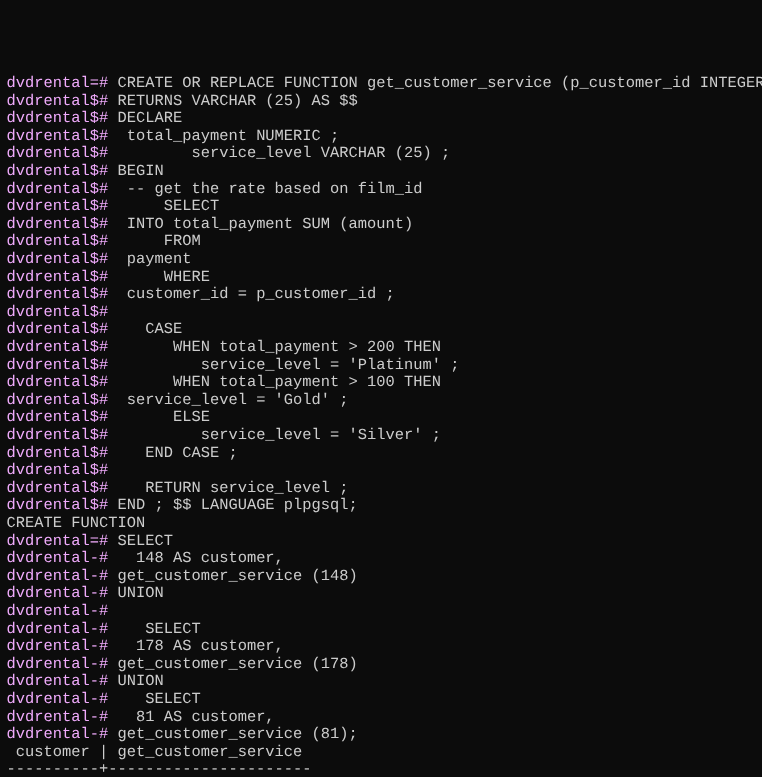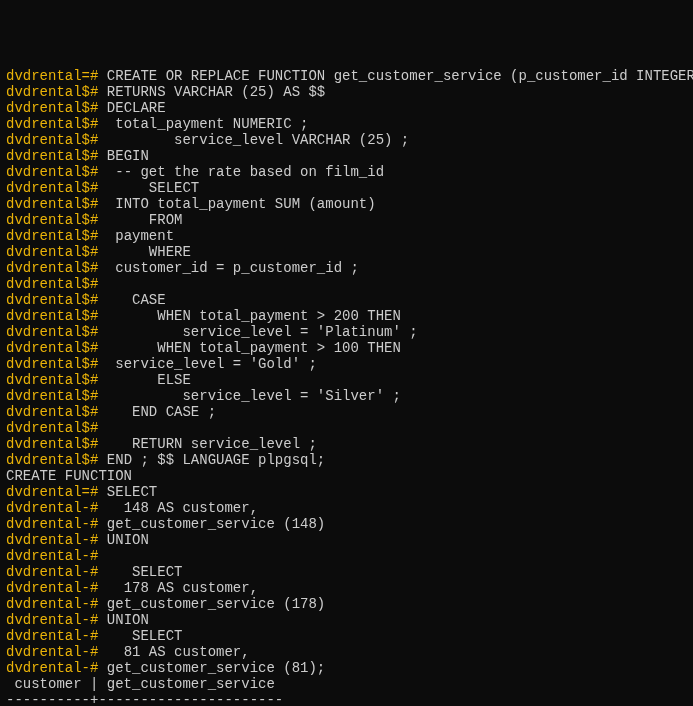--- a/index.html
+++ b/index.html
@@ -13,21 +13,21 @@
       font-family: 'Consolas', 'Courier New', monospace;
       font-size: 14px;
       line-height: 16px;
       padding: 4px 6px;
       white-space: pre;
       width: 693px;
       height: 706px;
       overflow: hidden;
     }
     .prompt {
-      color: #eab308;
+      color: #f0abfc;
       margin-top: 37px;
     }
     .line {
       display: block;
     }
   </style>
 </head>
 <body>
 
 

